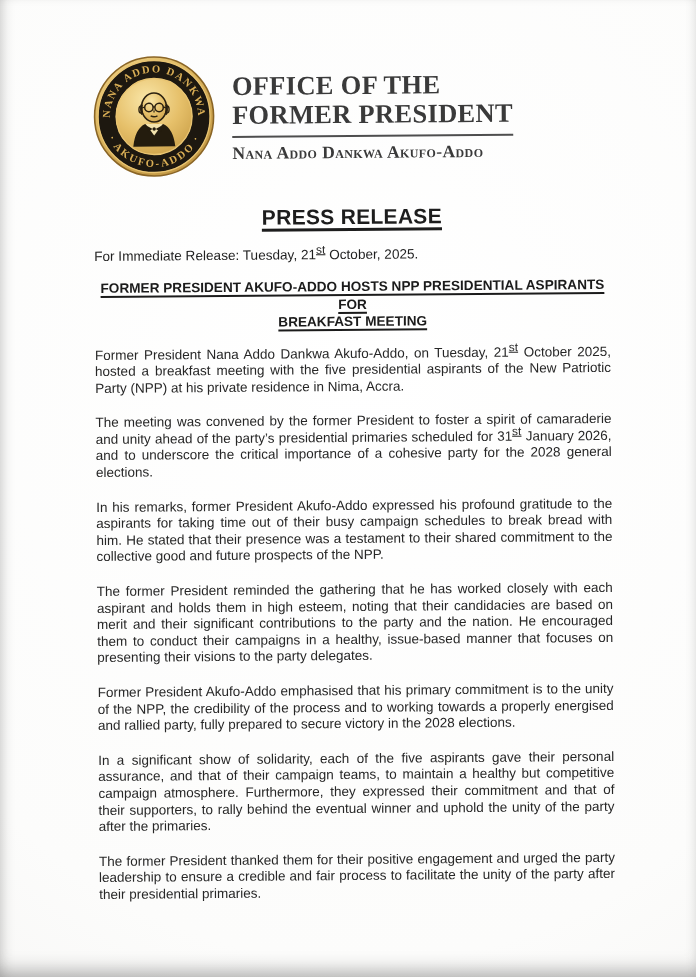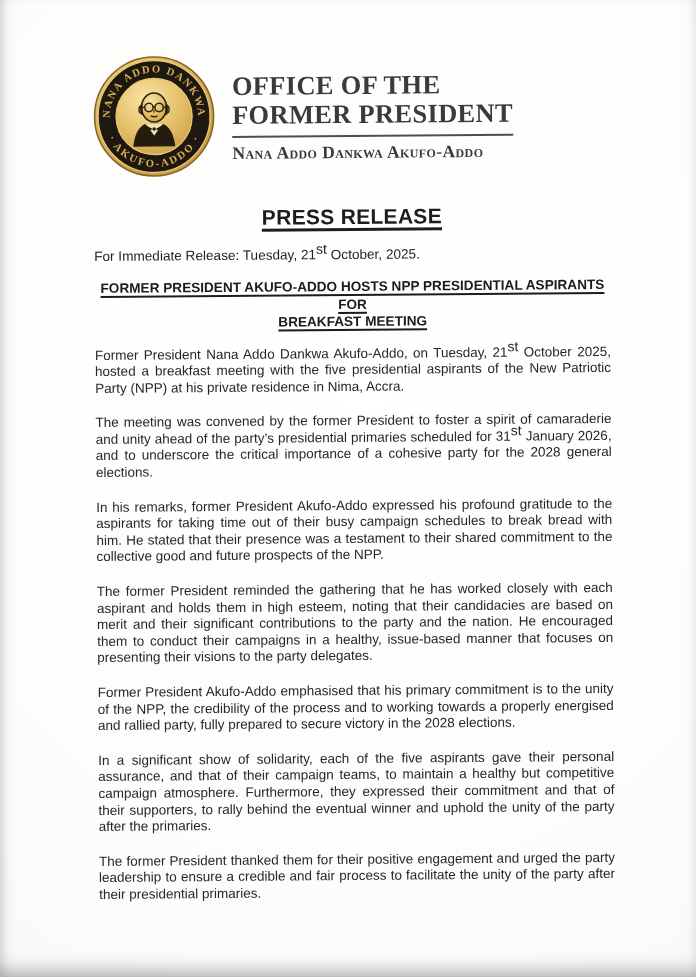--- a/index.html
+++ b/index.html
@@ -59,21 +59,21 @@
   .title .u { text-decoration:underline; text-decoration-thickness:1.7px; text-underline-offset:2.5px; }
   
   .bodytext { margin-top:15px; }
   .para {
     margin:0 0 18px 0;
     font-size:13.5px;
     line-height:16.6px;
     text-align:justify;
     color:#272727;
   }
-  sup { font-size:14px; line-height:0; vertical-align:super; }
+  sup { font-size:12px; line-height:0; vertical-align:super;text-decoration:underline; }
 </style>
 </head>
 <body>
 
 <div class="page">
   <div class="inner">
 
     <div class="masthead">
       <svg class="seal" viewBox="-61 -61 122 122" role="img">
         <defs>

